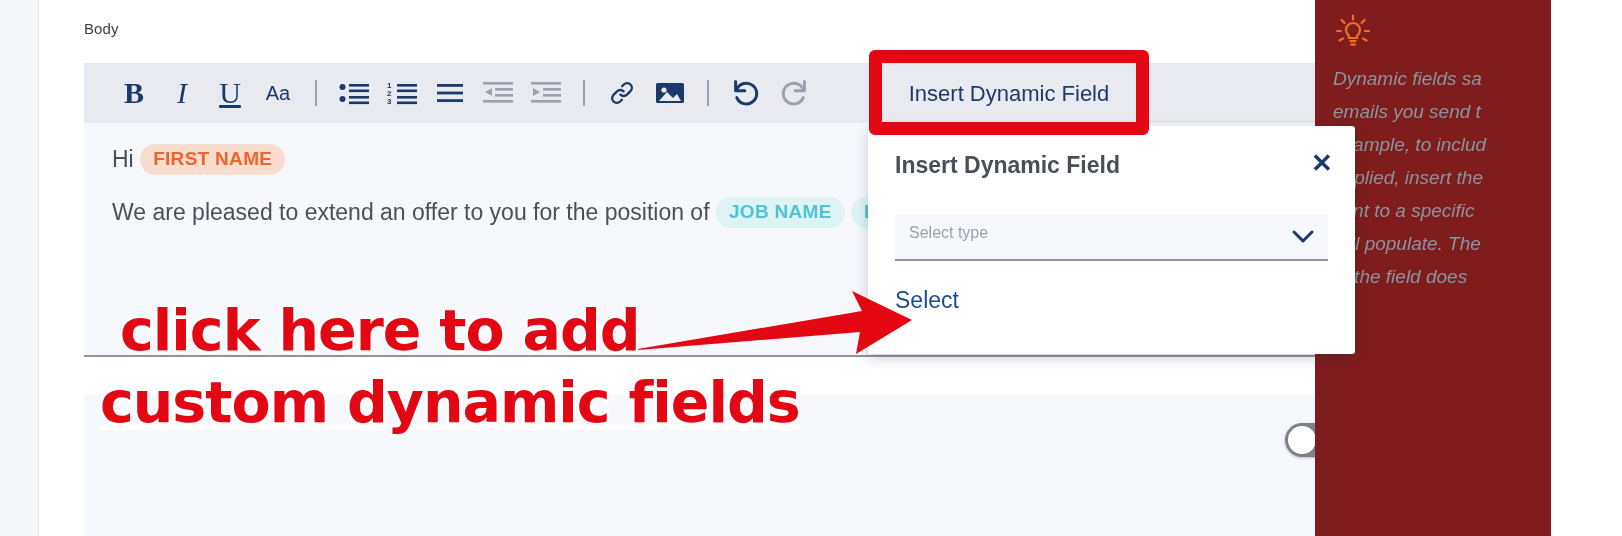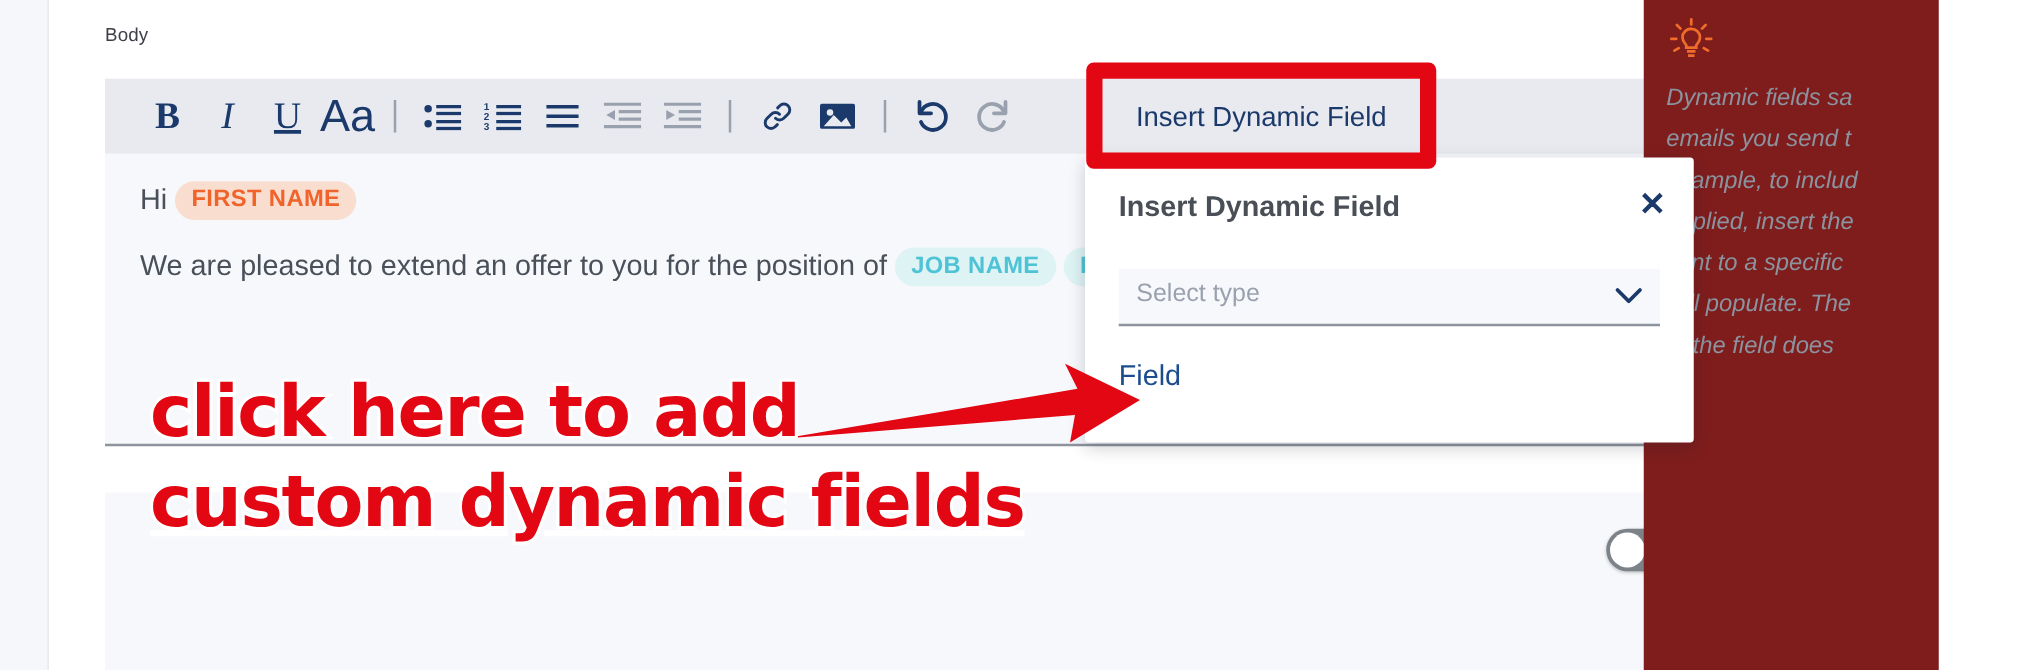--- a/index.html
+++ b/index.html
@@ -65,21 +65,21 @@
     width: 48px; height: 48px;
     display: flex; align-items: center; justify-content: center;
     color: #1b3a6b;
     font-size: 27px;
     cursor: pointer;
     flex: 0 0 auto;
   }
   .tb-btn.bold   { font-weight: 700; font-family: "Liberation Serif", serif; font-size: 30px; }
   .tb-btn.italic { font-style: italic; font-family: "Liberation Serif", serif; font-size: 30px; }
   .tb-btn.under  { text-decoration: underline; font-family: "Liberation Serif", serif; font-size: 30px; }
-  .tb-btn.aa     { font-size: 36px; }
+  .tb-btn.aa     { font-size: 20px; }
   .tb-btn svg { display: block; }
   .tb-sep {
     width: 2px; height: 26px;
     background: #9aa1ae;
     margin: 0 13px;
     flex: 0 0 auto;
   }
   .tb-btn.dim { color: #9aa1ae; }
 
   
@@ -212,21 +212,21 @@
     left: 27px; top: 89px;
     width: 433px; height: 46px;
     background: #f6f8fc;
     border-bottom: 2px solid #8e949e;
     box-sizing: border-box;
     cursor: pointer;
   }
   #idf-select-label {
     position: absolute;
     left: 14px; top: 9px;
-    font-size: 20px;
+    font-size: 16px;
     color: #9aa1ae;
   }
   #idf-caret {
     position: absolute;
     right: 10px; top: 10px;
     color: #1b3a6b;
   }
   #idf-manage {
     position: absolute;
     left: 27px; top: 161px;
@@ -275,21 +275,21 @@
     font-weight: 700;
     font-size: 57px;
     color: #e30613;
     letter-spacing: -1px;
     pointer-events: none;
     -webkit-text-stroke: 5px #ffffff;
     paint-order: stroke fill;
     white-space: nowrap;
   }
   #ann-line1 { left: 120px; top: 297px; }
-  #ann-line2 { left: 120px; top: 369px; text-decoration: underline; }
+  #ann-line2 { left: 100px; top: 369px; text-decoration: underline; }
 </style>
 </head>
 <body>
 
 <div id="left-rail"></div>
 
 <div id="main">
 
   <div id="body-label">Body</div>
 
@@ -440,21 +440,21 @@
   <div id="idf-popup-title">Insert Dynamic Field</div>
   <div id="idf-close">✕</div>
   <div id="idf-select">
     <div id="idf-select-label">Select type</div>
     <div id="idf-caret">
       <svg width="30" height="24" viewBox="0 0 30 24" aria-hidden="true">
         <path d="M6 7 L15 16 L24 7" fill="none" stroke="currentColor" stroke-width="3" stroke-linecap="round" stroke-linejoin="round"></path>
       </svg>
     </div>
   </div>
-  <div id="idf-manage">Field</div>
+  <div id="idf-manage">Select</div>
 </div>
 
 <div id="idf-button">Insert Dynamic Field</div>
 
 <div id="ann-redbox"></div>
 
 <div id="ann-arrow">
   <svg width="300" height="95" viewBox="0 0 300 95" aria-hidden="true">
     <path d="M6 73 L242 33 L232 13 L292 42 L236 76 L240 54 Z" fill="#e30613"></path>
   </svg>

